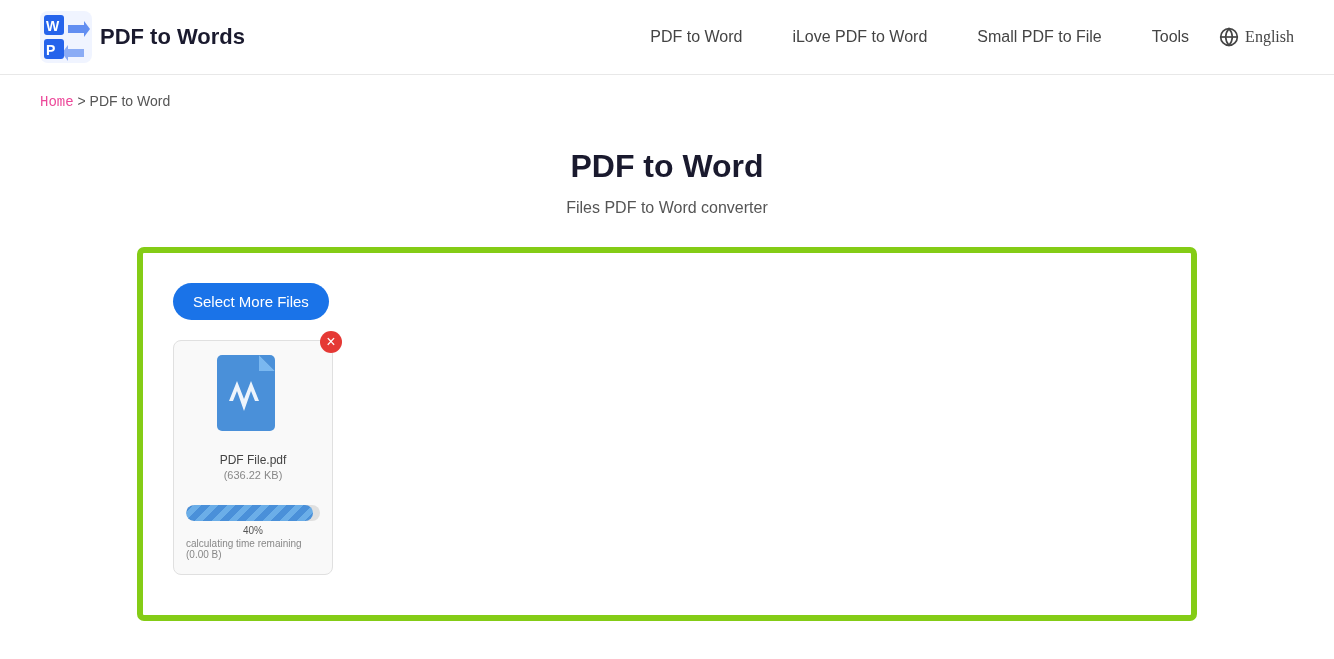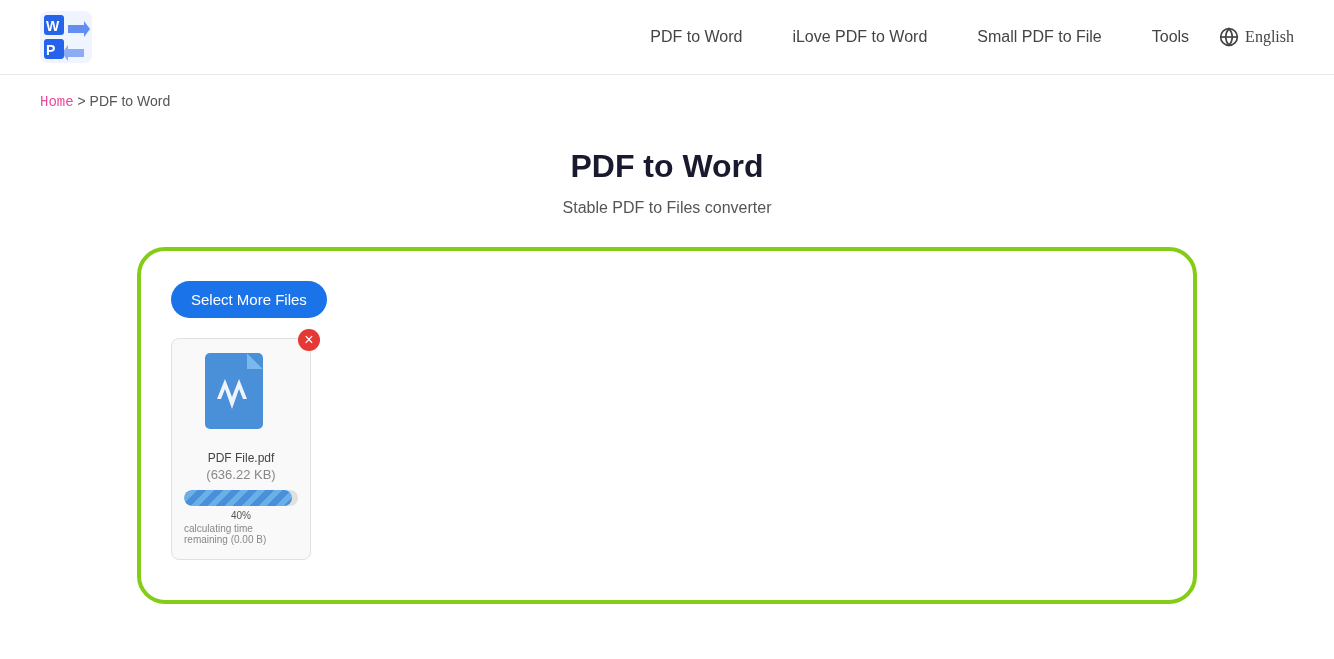--- a/index.html
+++ b/index.html
@@ -86,22 +86,22 @@
       font-size: 16px;
       color: #555;
       margin-bottom: 30px;
     }
 
     
     .drop-zone {
       width: 1060px;
       max-width: 100%;
       min-height: 320px;
-      border: 4px solid #84cc16;
-      border-radius: 28px;
+      border: 6px solid #84cc16;
+      border-radius: 7px;
       background: #fff;
       padding: 30px 30px 40px;
       position: relative;
     }
 
     
     .select-btn {
       background: #1a73e8;
       color: #fff;
       border: none;
@@ -115,21 +115,21 @@
     
     .files-area {
       display: flex;
       flex-wrap: wrap;
       gap: 16px;
       margin-top: 20px;
     }
 
     
     .file-card {
-      width: 140px;
+      width: 160px;
       background: #f9f9f9;
       border: 1px solid #e0e0e0;
       border-radius: 8px;
       padding: 12px 12px 14px;
       position: relative;
       display: flex;
       flex-direction: column;
       align-items: center;
     }
     .file-remove-btn {
@@ -164,24 +164,24 @@
     }
 
     .file-name {
       font-size: 12px;
       color: #444;
       text-align: center;
       margin-bottom: 2px;
       word-break: break-all;
     }
     .file-size {
-      font-size: 13px;
+      font-size: 11px;
       color: #888;
       text-align: center;
-      margin-bottom: 8px;
+      margin-bottom: 24px;
     }
 
     
     .progress-bar-bg {
       width: 100%;
       height: 16px;
       background: #e0e0e0;
       border-radius: 8px;
       overflow: hidden;
       margin-bottom: 4px;
@@ -220,20 +220,21 @@
 
       <rect x="4" y="4" width="20" height="20" rx="3" fill="#2563eb"></rect>
       <text x="6" y="20" font-size="14" font-weight="700" fill="white" font-family="Arial">W</text>
 
       <rect x="4" y="28" width="20" height="20" rx="3" fill="#2563eb"></rect>
       <text x="6" y="44" font-size="14" font-weight="700" fill="white" font-family="Arial">P</text>
 
       <path d="M28 14 L44 14 L44 10 L50 18 L44 26 L44 22 L28 22 Z" fill="#2563eb" opacity="0.7"></path>
       <path d="M44 38 L28 38 L28 34 L22 42 L28 50 L28 46 L44 46 Z" fill="#2563eb" opacity="0.5"></path>
     </svg>
+    <span>PDF to Words</span>
   </a>
 
   <nav class="nav">
     <a href="#">PDF to Word</a>
     <a href="#">iLove PDF to Word</a>
     <a href="#">Small PDF to File</a>
     <a href="#">Tools</a>
   </nav>
 
   <button class="lang-btn">
@@ -245,21 +246,21 @@
     <span>English</span>
   </button>
 </header>
 
 <div class="breadcrumb">
   <a href="#">Home</a><span> &gt; </span><span>PDF to Word</span>
 </div>
 
 <main class="main">
   <h1 class="page-title">PDF to Word</h1>
-  <p class="page-subtitle">Stable PDF to Files converter</p>
+  <p class="page-subtitle">Files PDF to Word converter</p>
 
   <div class="drop-zone">
     <button class="select-btn">Select More Files</button>
 
     <div class="files-area">
 
       <div class="file-card">
         <button class="file-remove-btn"></button>
 
         <div class="pdf-icon-wrapper">

